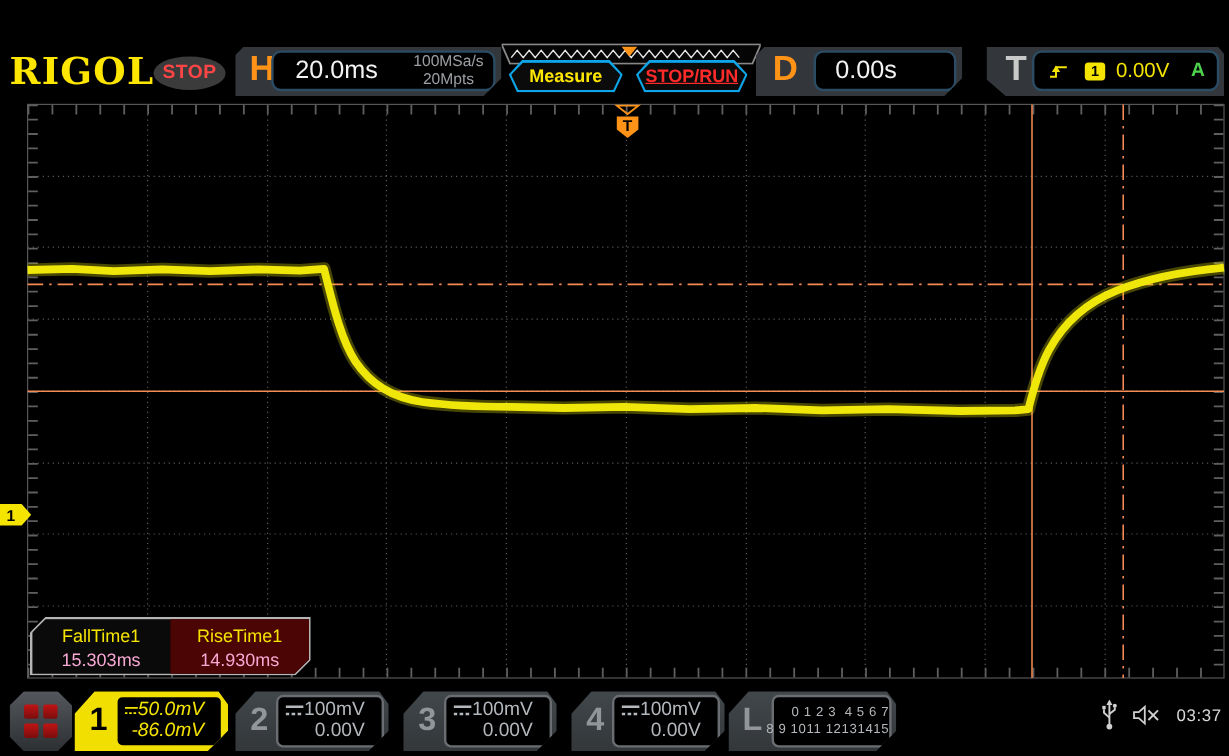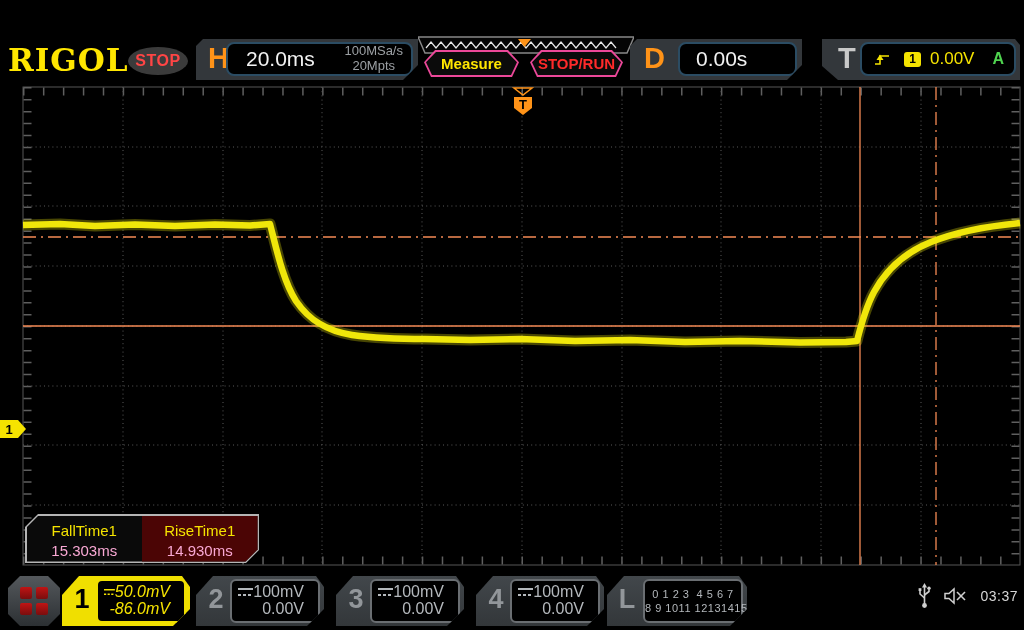--- a/index.html
+++ b/index.html
@@ -35,30 +35,30 @@
   .delay-value { color:#f2f2f2; font-size:21px; margin-left:16px; }
   .t-shell { left:822px; width:198px; }
   .t-shell .biglabel { left:16px; color:#c9c9c9; }
   .t-shell .valuebox { left:38px; right:4px; }
   .trig-badge { width:17px; height:15px; background:#f5e300; color:#000; border-radius:3px; font-size:12px;
                 font-weight:bold; display:flex; align-items:center; justify-content:center; margin-left:14px; }
   .trig-level { color:#f5e300; font-size:17px; margin-left:9px; }
   .trig-mode { color:#4fd34f; font-size:16px; font-weight:bold; margin-left:auto; margin-right:10px; }
 
   .wavebar { position:absolute; left:418px; top:36px; width:216px; height:18px; }
-  .hexbtn { position:absolute; top:50px; height:27px; background:#ec4899;
+  .hexbtn { position:absolute; top:50px; height:27px; background:#0ea5e9;
             clip-path:polygon(11px 0, calc(100% - 11px) 0, 100% 45%, calc(100% - 7px) 100%, 7px 100%, 0 45%);
             display:flex; align-items:center; justify-content:center; }
   .hexbtn .inner { position:absolute; inset:2px; background:#0b0b0b;
             clip-path:polygon(10px 0, calc(100% - 10px) 0, 100% 45%, calc(100% - 6px) 100%, 6px 100%, 0 45%);
             display:flex; align-items:center; justify-content:center; font-size:15px; font-weight:bold; }
   .measure-btn { left:424px; width:95px; }
   .measure-btn .inner { color:#ffe600; }
   .stoprun-btn { left:530px; width:93px; }
-  .stoprun-btn .inner { color:#ff2a2a; }
+  .stoprun-btn .inner { color:#ff2a2a;text-decoration:underline; }
 
   
   .screen { position:absolute; left:0; top:84px; }
 
   
   .meas-panel { position:absolute; left:25px; top:514px; width:234px; height:49px; background:#b5b5b5;
       clip-path:polygon(13px 0, 100% 0, 100% calc(100% - 13px), calc(100% - 13px) 100%, 0 100%, 0 13px); }
   .meas-inner { position:absolute; inset:1.5px; background:#0a0a0a; display:flex;
       clip-path:polygon(12px 0, 100% 0, 100% calc(100% - 12px), calc(100% - 12px) 100%, 0 100%, 0 12px); }
   .meas-cell { flex:1; padding-top:6px; text-align:center; }
@@ -86,21 +86,21 @@
   .chrow1 { display:flex; align-items:center; }
   .chrow1 .scale { flex:1; text-align:right; margin-right:6px; }
   .chrow2 { text-align:right; margin-right:6px; margin-top:-1px; }
   .cpl-icon { width:15px; height:10px; }
 
   .ch1 { left:62px; } .ch2 { left:196px; } .ch3 { left:336px; } .ch4 { left:476px; }
 
   .lbtn { position:absolute; left:607px; top:576px; width:140px; height:50px;
       background:linear-gradient(#42474b,#33373a);
       clip-path:polygon(17px 0, calc(100% - 8px) 0, 100% 11px, 100% calc(100% - 17px), calc(100% - 17px) 100%, 0 100%, 0 19px); }
-  .lbtn .chbox { left:36px; display:flex; flex-direction:column; justify-content:center; padding:0; }
+  .lbtn .chbox { left:36px; display:flex; flex-direction:column; justify-content:center; padding:0;align-items:flex-end; }
   .lrow { color:#b4b8bc; font-size:11px; line-height:1.3; text-align:center; white-space:pre; letter-spacing:.5px; }
 
   .status { position:absolute; right:6px; top:583px; display:flex; align-items:center; gap:12px; color:#d8d8d8; }
   .clock { font-size:14px; letter-spacing:.5px; }
 </style>
 </head>
 <body>
 
 <div id="stage">
 

